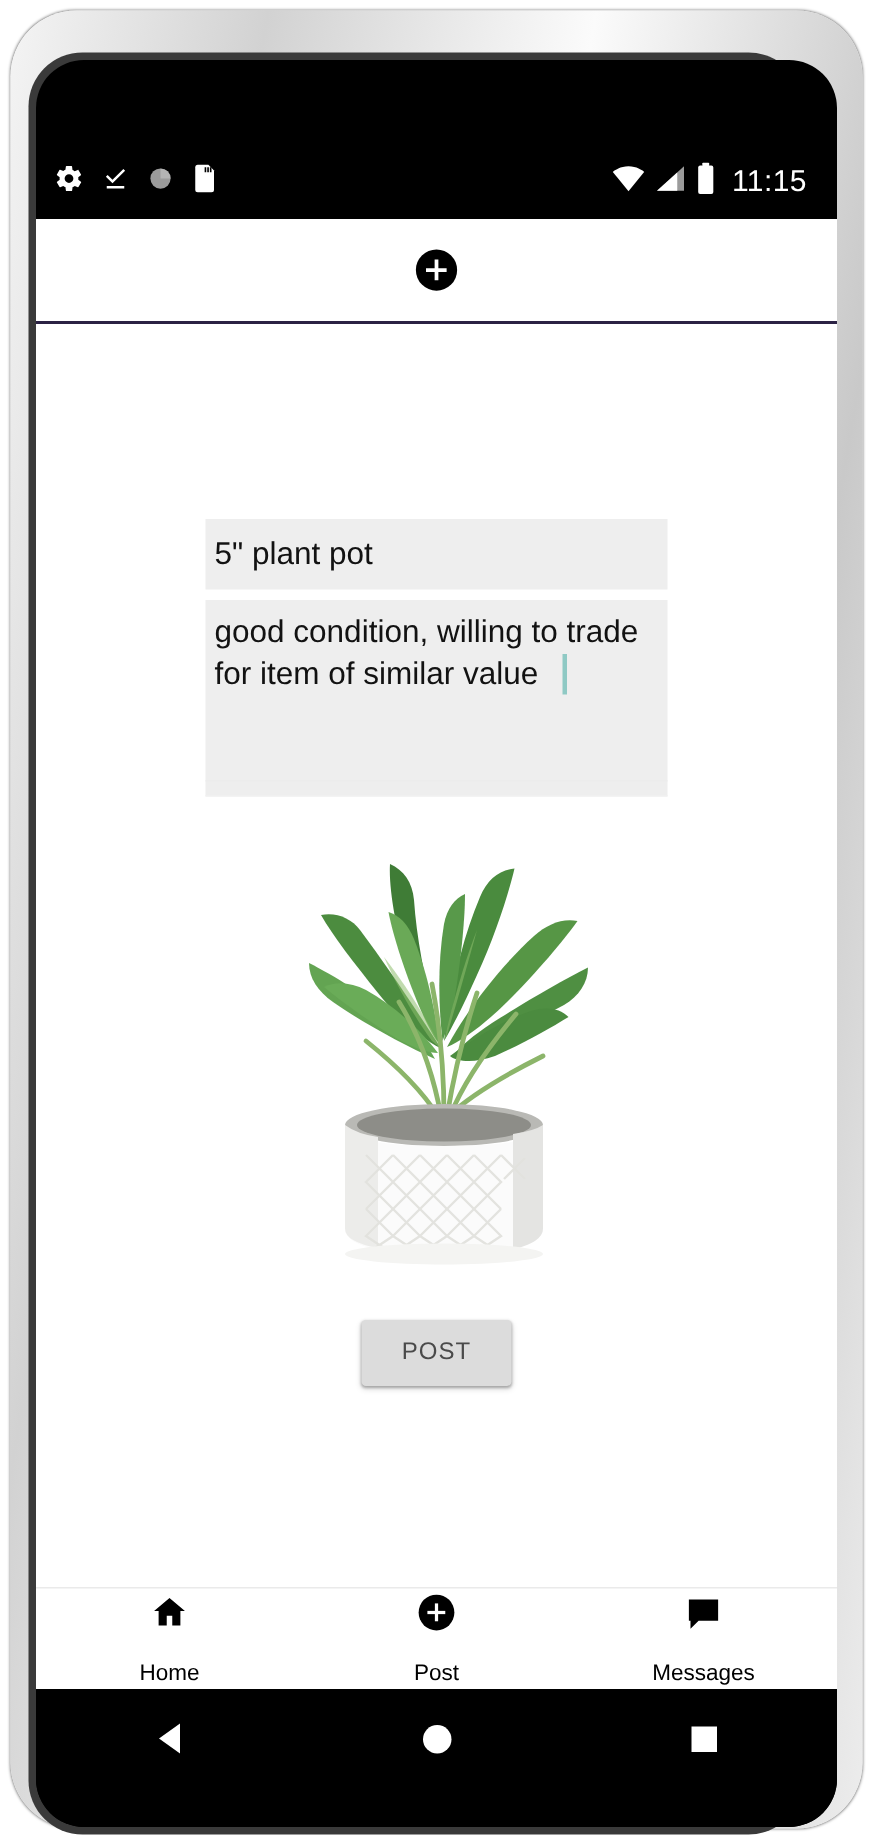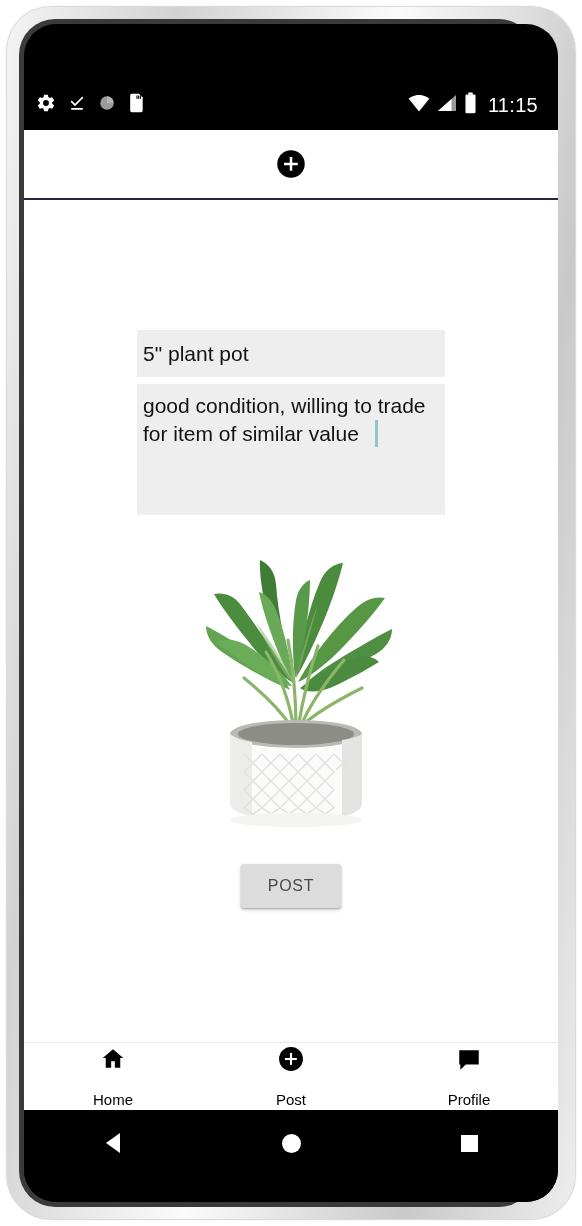--- a/index.html
+++ b/index.html
@@ -18,21 +18,21 @@
     left: 7px;
     top: 7px;
     width: 568px;
     height: 1212px;
     border-radius: 44px;
     background: linear-gradient(100deg,#f4f4f4 0%,#d2d2d2 22%,#fbfbfb 50%,#c9c9c9 78%,#ededed 100%);
     box-shadow: 0 0 2px rgba(0,0,0,.55);
   }
   .device-mid {
     position: absolute;
-    left: 12px; top: 12px;
+    left: 12px; top: 28px;
     width: 516px; height: 1188px;
     border-radius: 36px;
     background: #3a3a3a;
   }
   .device-inner {
     position: absolute;
     left: 5px; top: 5px;
     width: 534px; height: 1178px;
     border-radius: 32px;
     background: #000000;
@@ -418,21 +418,21 @@
             <span class="nav-label">Post</span>
           </button>
 
 
           <button class="nav-item">
             <span class="nav-icon">
               <svg width="26" height="26" viewBox="0 0 24 24" fill="#000000">
                 <path d="M3 4h18v13H9l-5 5v-5H3z"></path>
               </svg>
             </span>
-            <span class="nav-label">Profile</span>
+            <span class="nav-label">Messages</span>
           </button>
 
         </div>
       </div>
 
       <div class="system-nav">
         <button class="sysnav-btn">
           <span class="sys-back"></span>
         </button>
         <button class="sysnav-btn">

